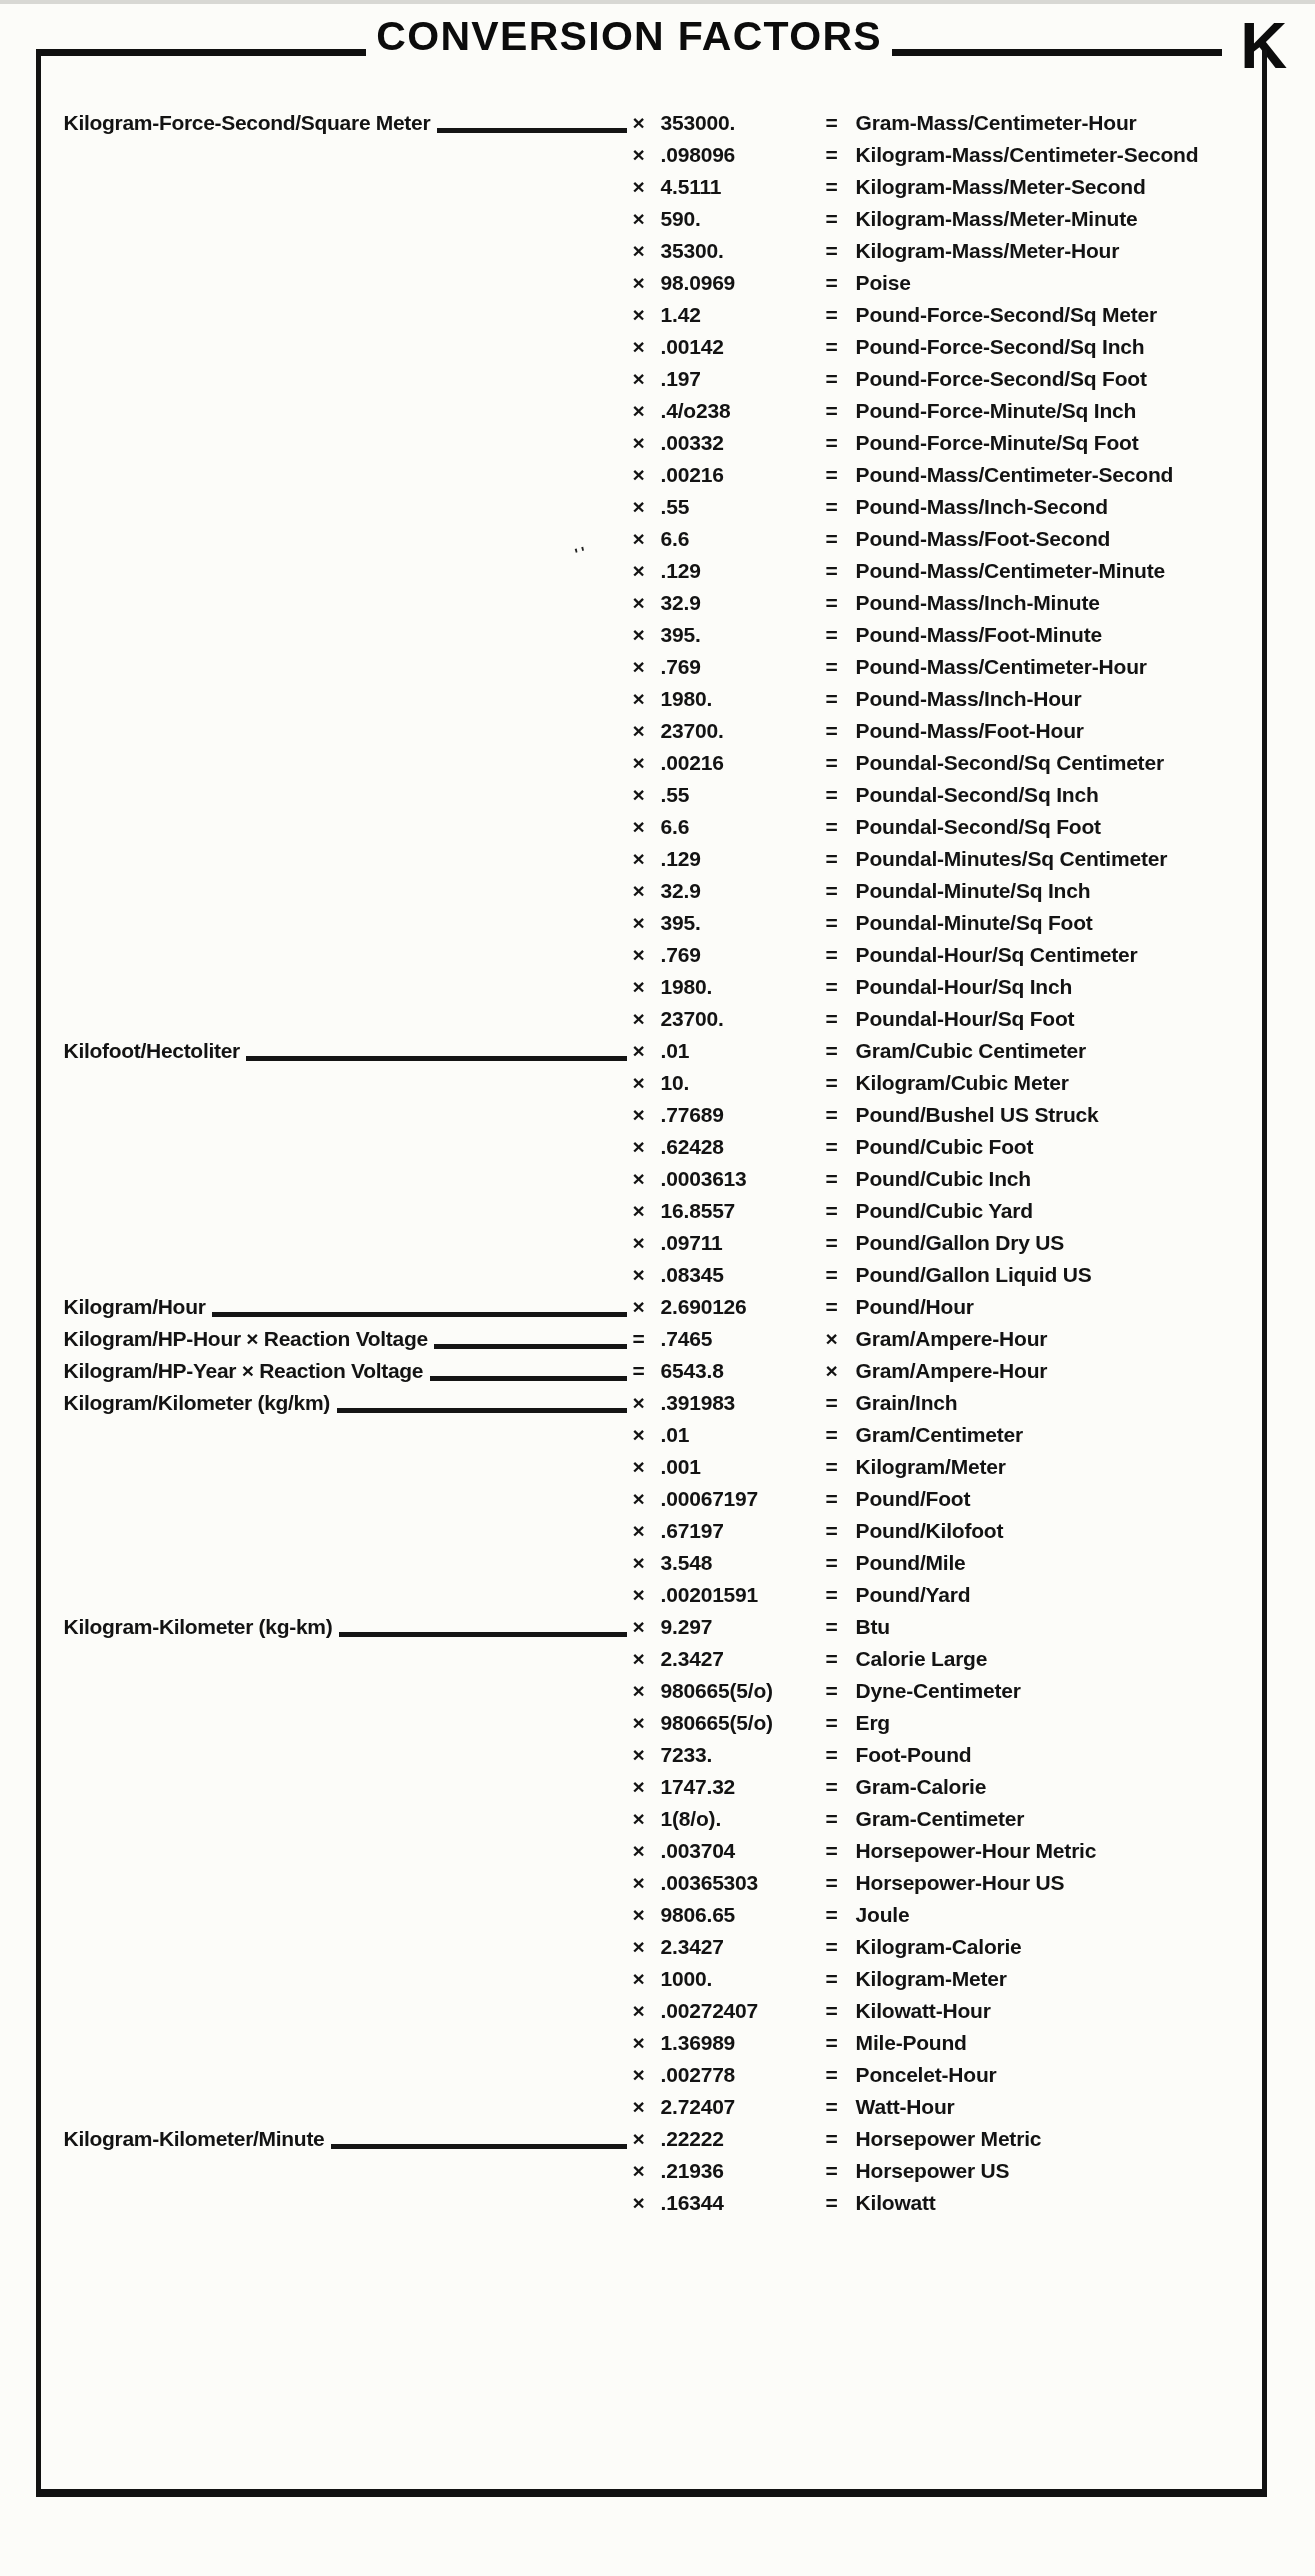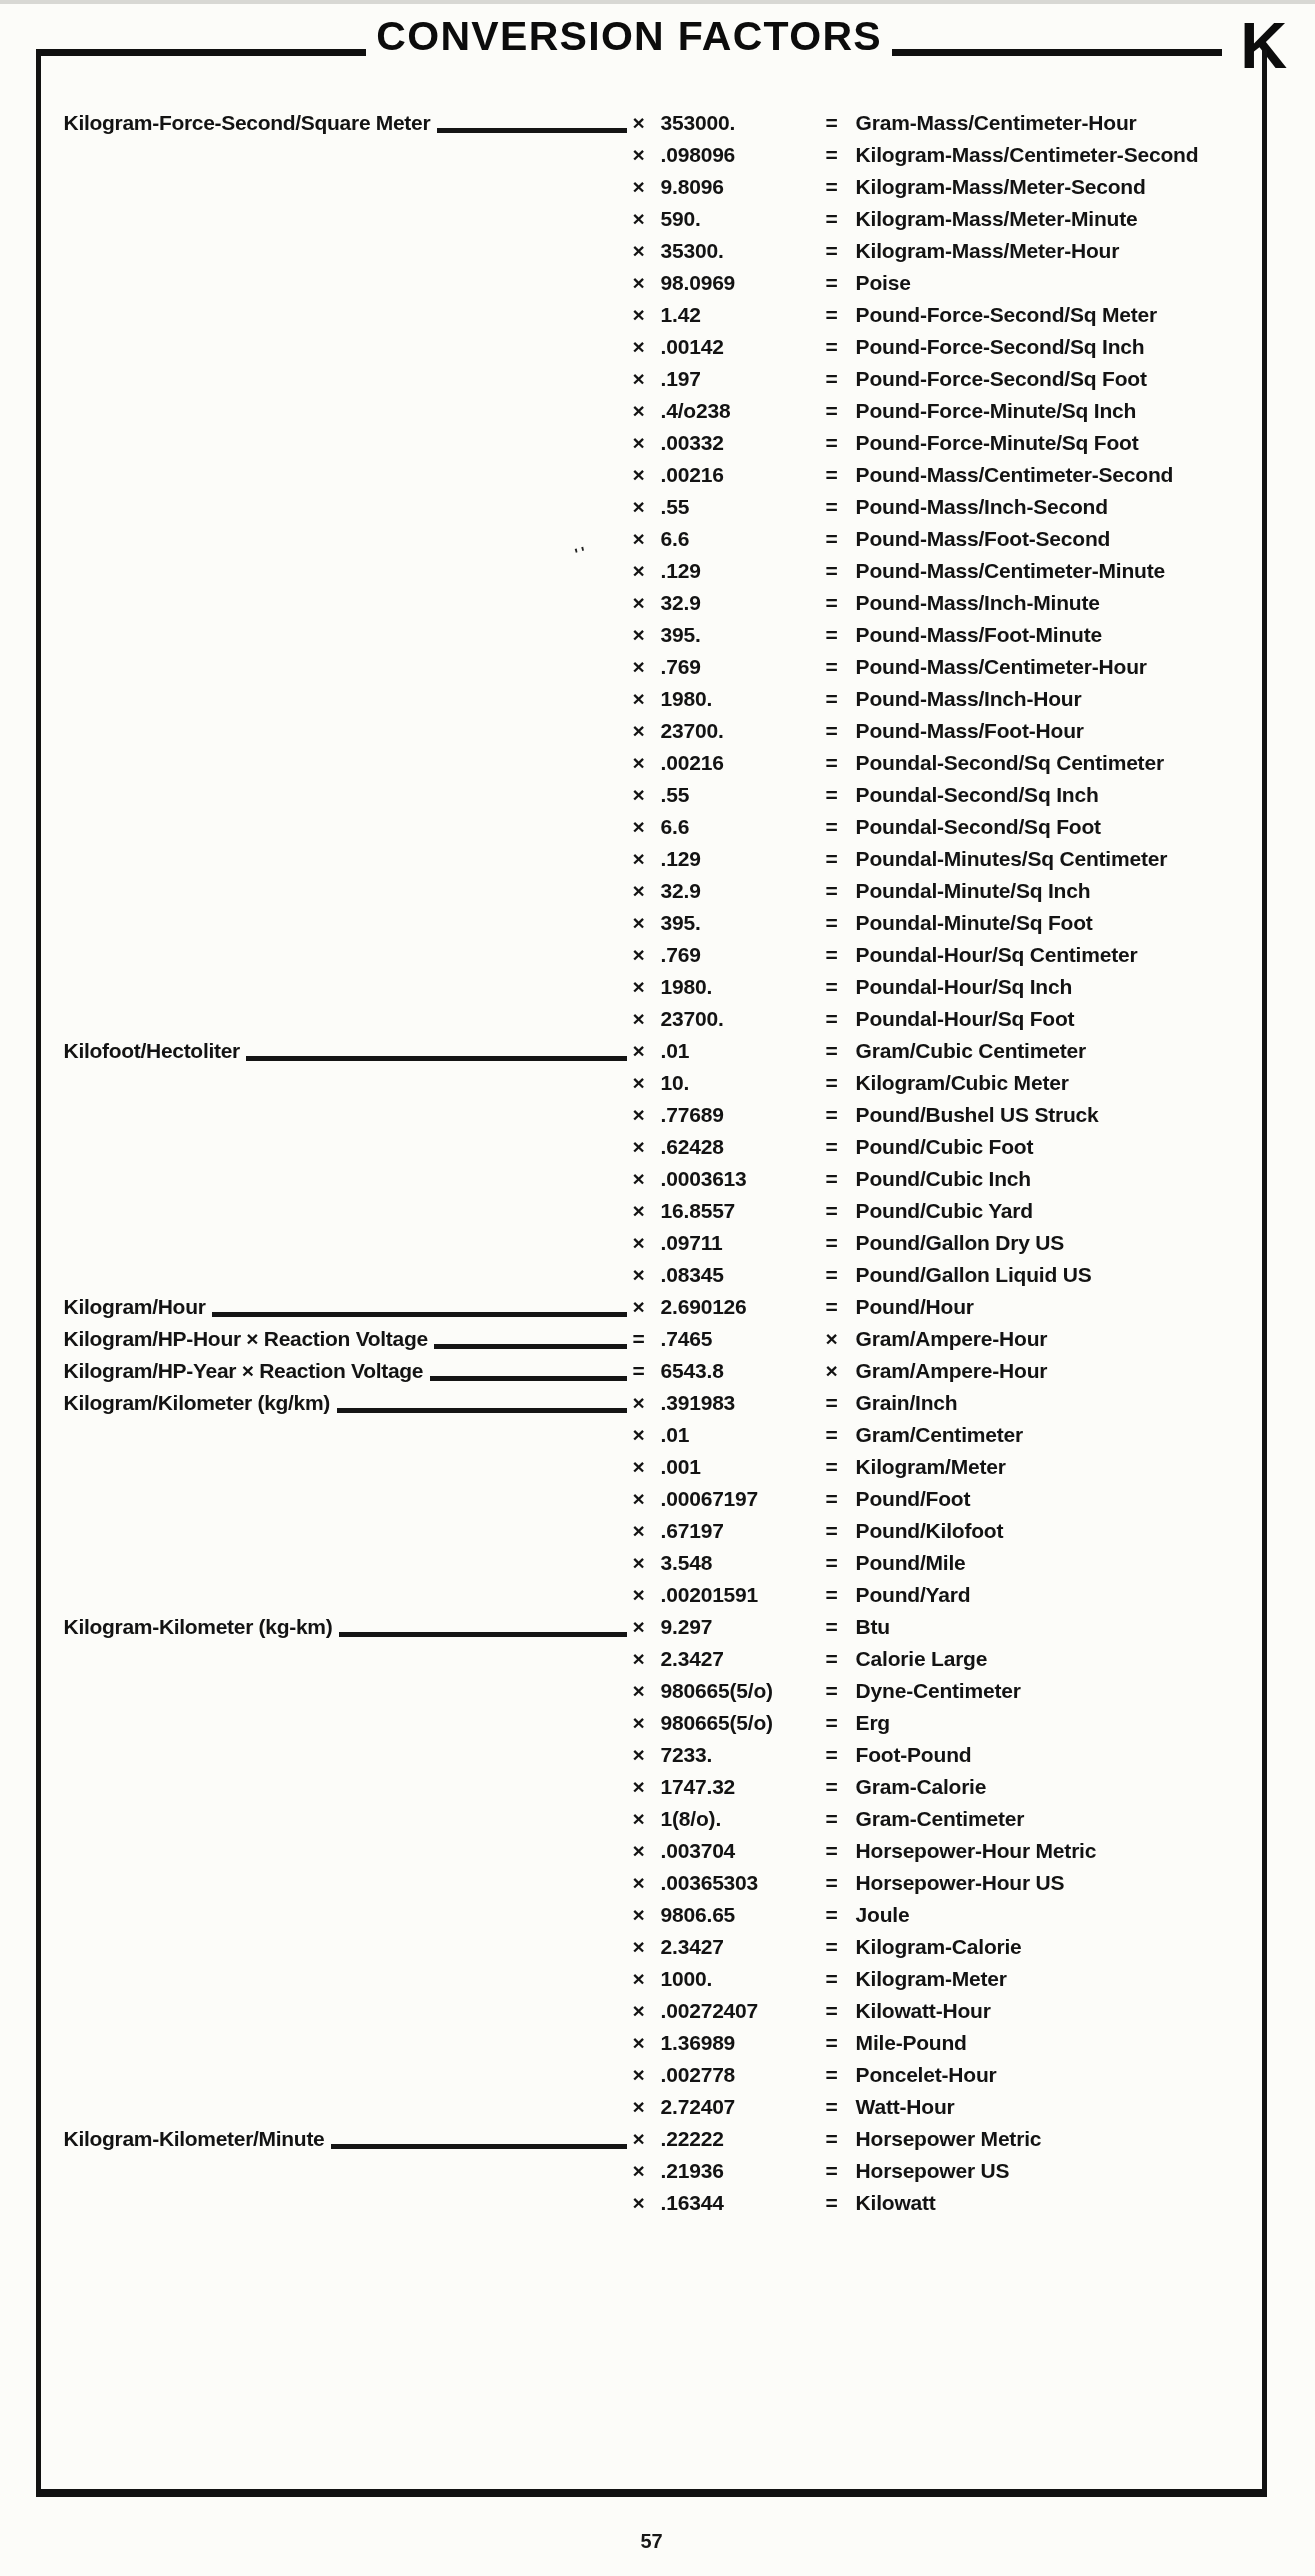--- a/index.html
+++ b/index.html
@@ -94,21 +94,21 @@
     <div class="right">
       <span class="op">=</span>
       <span class="unit">Kilogram-Mass/Centimeter-Second</span>
     </div>
   </div>
 
   <div class="row">
 
     <div class="mid">
       <span class="op">×</span>
-      <span class="val">9.8096</span>
+      <span class="val">4.5111</span>
     </div>
     <div class="right">
       <span class="op">=</span>
       <span class="unit">Kilogram-Mass/Meter-Second</span>
     </div>
   </div>
 
   <div class="row">
 
     <div class="mid">
@@ -882,16 +882,15 @@
       <span class="val">.16344</span>
     </div>
     <div class="right">
       <span class="op">=</span>
       <span class="unit">Kilowatt</span>
     </div>
   </div>
 </div>
   </div>
 
-  <div class="pagenum">57</div>
 
 </div>
 
 
 </body></html>

